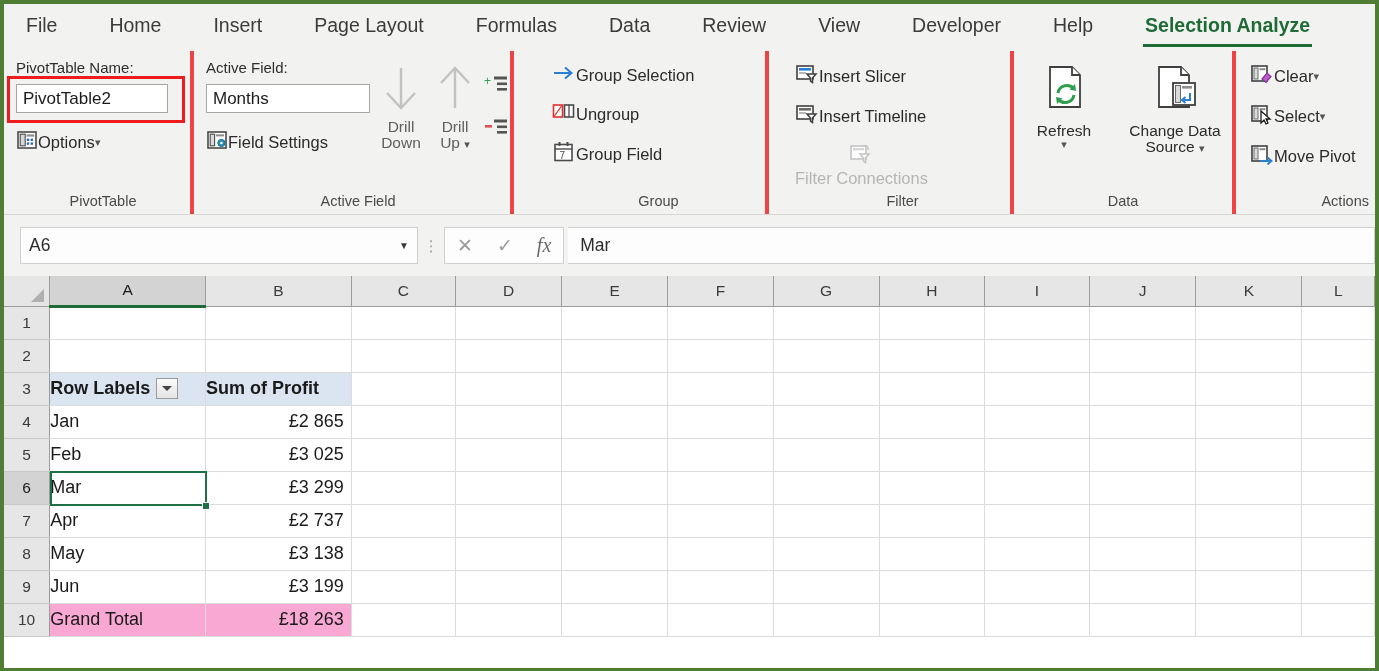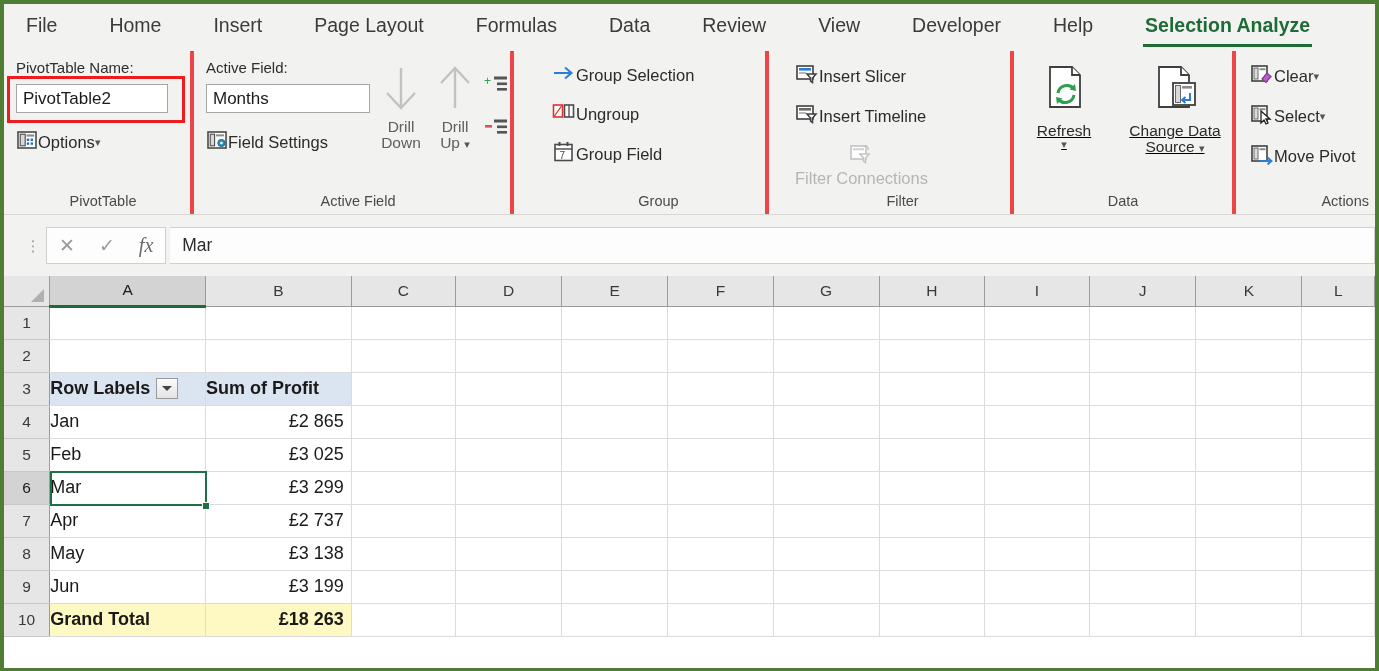--- a/index.html
+++ b/index.html
@@ -214,21 +214,21 @@
     border-bottom: 1px solid #dcdcdc;
     font-size: 18px;
     color: #1a1a1a;
     padding: 0 5px;
     white-space: nowrap;
     overflow: hidden;
     cursor: default;
   }
   .cell.num { text-align: right; padding-right: 7px; }
   .cell.hdr { background: #dbe5f1; font-weight: bold; }
-  .cell.tot { background: #fef9c3; font-weight: bold; }
+  .cell.tot { background: #f9a8d4; font-weight: normal; }
 
   .rowlabels-cell { display: flex; align-items: center; gap: 6px; }
   .filter-btn {
     width: 22px; height: 21px;
     background: linear-gradient(#fbfbfb,#e4e4e4);
     border: 1px solid #9a9a9a;
     display: flex; align-items: center; justify-content: center;
     flex: none;
     cursor: pointer;
   }
@@ -434,21 +434,21 @@
               <path d="M14 3 C18 2, 20 5, 19 7" fill="none" stroke="#c3c3c3" stroke-width="1.4"></path>
             </svg>
           </span>
           <span>Filter Connections</span>
         </div>
       </div>
       <div class="rgroup-label">Filter</div>
     </div>
 
     <div class="rgroup" style="width:222px;">
-      <div class="rgroup-body" style="justify-content:center; gap:8px; padding-top:4px;text-decoration:underline;">
+      <div class="rgroup-body" style="justify-content:center; gap:8px; padding-top:4px;">
         <div class="bigbtn enabled" style="width:96px;">
           <span class="ico">
             <svg width="52" height="56" viewBox="0 0 52 56">
               <path d="M12 4 L34 4 L42 12 L42 44 L12 44 Z" fill="#fff" stroke="#3f3f3f" stroke-width="1.8"></path>
               <path d="M34 4 L34 12 L42 12" fill="#fff" stroke="#3f3f3f" stroke-width="1.8"></path>
               <path d="M20 30 A9 9 0 0 1 36 26" fill="none" stroke="#2e9e4f" stroke-width="3"></path>
               <path d="M36 32 A9 9 0 0 1 20 36" fill="none" stroke="#2e9e4f" stroke-width="3"></path>
               <path d="M37 21 L38 28 L31.5 26.5 Z" fill="#2e9e4f"></path>
               <path d="M19 41 L18 34 L24.5 35.5 Z" fill="#2e9e4f"></path>
             </svg>
@@ -514,20 +514,24 @@
           </span>
           <span>Move Pivot</span>
         </div>
       </div>
       <div class="rgroup-label" style="text-align:right; padding-right:6px;">Actions</div>
     </div>
 
   </div>
 
   <div class="fbar">
+    <div class="namebox">
+      <span>A6</span>
+      <span class="caret">▼</span>
+    </div>
     <div class="dots">⋮</div>
     <div class="fxgrp">
       <span>✕</span>
       <span>✓</span>
       <span class="fx">fx</span>
     </div>
     <div class="fcontent">Mar</div>
   </div>
 
   <div class="gridwrap">

